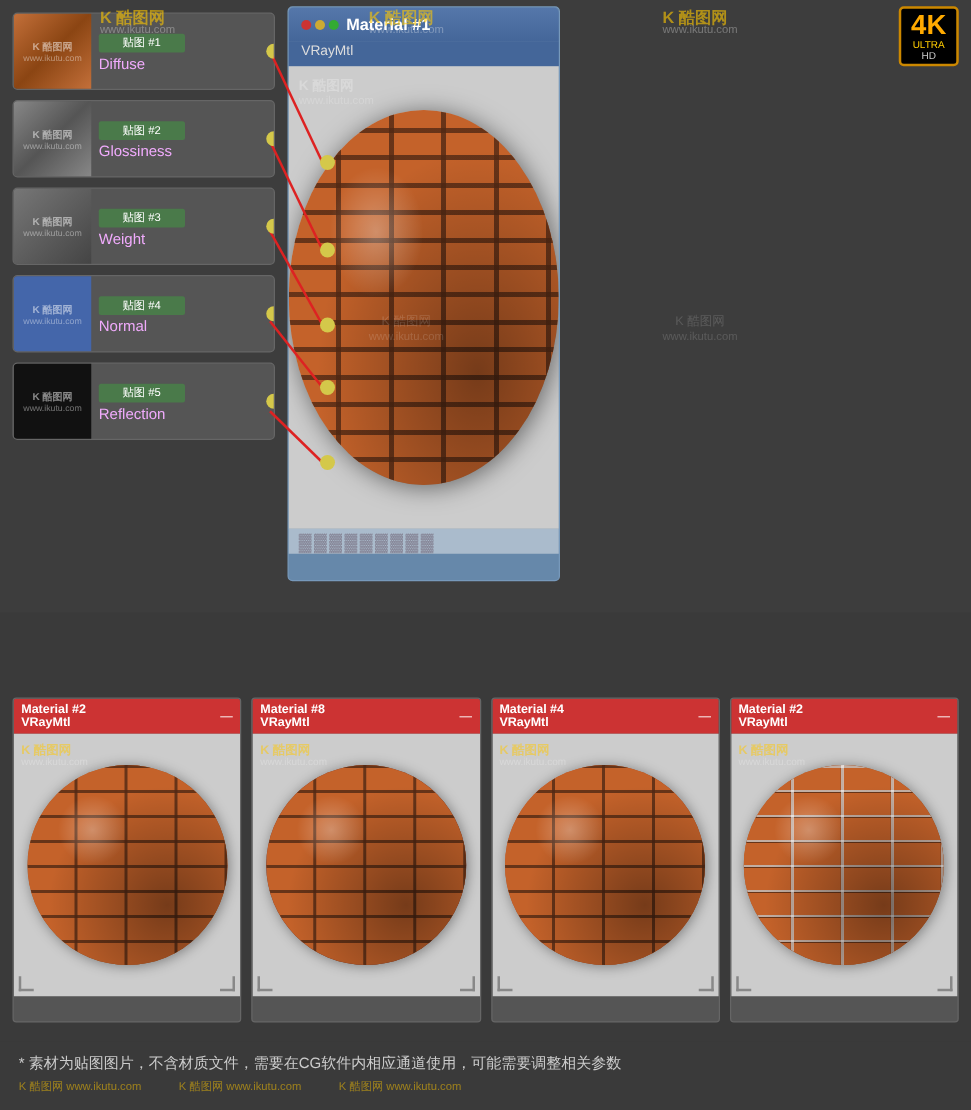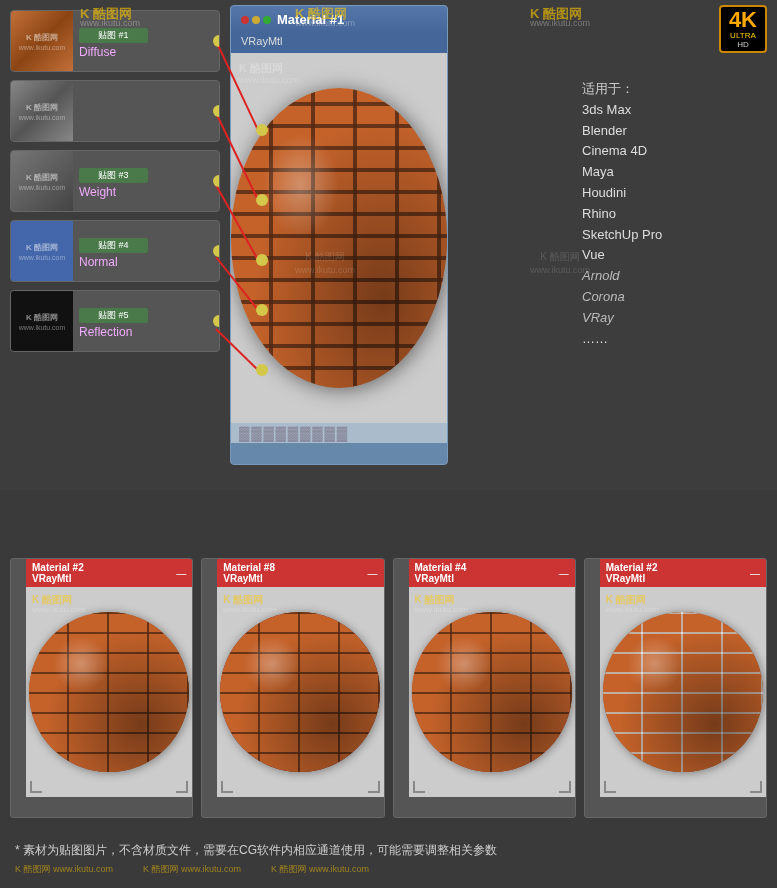--- a/index.html
+++ b/index.html
@@ -321,21 +321,20 @@
       padding: 10px;
       gap: 8px;
     }
 
     .mini-material {
       flex: 1;
       background: #555;
       border-radius: 3px;
       overflow: hidden;
       border: 1px solid #666;
-      padding-left: 15px;
     }
 
     .mini-header {
       background: #cc3333;
       padding: 3px 6px;
       display: flex;
       justify-content: space-between;
       align-items: center;
     }
 
@@ -444,20 +443,24 @@
       </div>
       <div class="node-connector"></div>
     </div>
       <div class="node-card">
       <div class="node-thumb thumb-glossiness">
         <div class="node-watermark">
           <span class="wm-top">K 酷图网</span>
           <span class="wm-bottom">www.ikutu.com</span>
         </div>
       </div>
+      <div class="node-info">
+        <div class="node-tag">贴图 #2</div>
+        <div class="node-label">Glossiness</div>
+      </div>
       <div class="node-connector"></div>
     </div>
       <div class="node-card">
       <div class="node-thumb thumb-weight">
         <div class="node-watermark">
           <span class="wm-top">K 酷图网</span>
           <span class="wm-bottom">www.ikutu.com</span>
         </div>
       </div>
       <div class="node-info">
@@ -537,38 +540,20 @@
   <div class="info-panel">
 
     <div style="display:flex;justify-content:flex-end;margin-bottom:10px;">
       <div class="badge-4k">
         <div class="badge-4k-text">4K</div>
         <div class="badge-ultra">ULTRA</div>
         <div class="badge-hd">HD</div>
       </div>
     </div>
 
-    <div class="software-list">
-      <div class="software-item label">适用于：</div>
-
-      <div id="software-items-container">
-          <div class="software-item">3ds Max</div>
-          <div class="software-item">Blender</div>
-          <div class="software-item">Cinema 4D</div>
-          <div class="software-item">Maya</div>
-          <div class="software-item">Houdini</div>
-          <div class="software-item">Rhino</div>
-          <div class="software-item">SketchUp  Pro</div>
-          <div class="software-item">Vue</div>
-          <div class="software-item italic">Arnold</div>
-          <div class="software-item italic">Corona</div>
-          <div class="software-item italic">VRay</div>
-          <div class="software-item">……</div>
-        </div>
-    </div>
   </div>
 
   <div style="position:absolute;top:5px;left:80px;color:rgba(255,200,0,0.6);font-weight:900;font-size:13px;">K 酷图网</div>
   <div style="position:absolute;top:18px;left:80px;color:rgba(255,255,255,0.3);font-size:9px;">www.ikutu.com</div>
 
   <div style="position:absolute;top:5px;left:295px;color:rgba(255,200,0,0.6);font-weight:900;font-size:13px;">K 酷图网</div>
   <div style="position:absolute;top:18px;left:295px;color:rgba(255,255,255,0.3);font-size:9px;">www.ikutu.com</div>
 
   <div style="position:absolute;top:5px;left:530px;color:rgba(255,200,0,0.6);font-weight:900;font-size:13px;">K 酷图网</div>
   <div style="position:absolute;top:18px;left:530px;color:rgba(255,255,255,0.3);font-size:9px;">www.ikutu.com</div>

